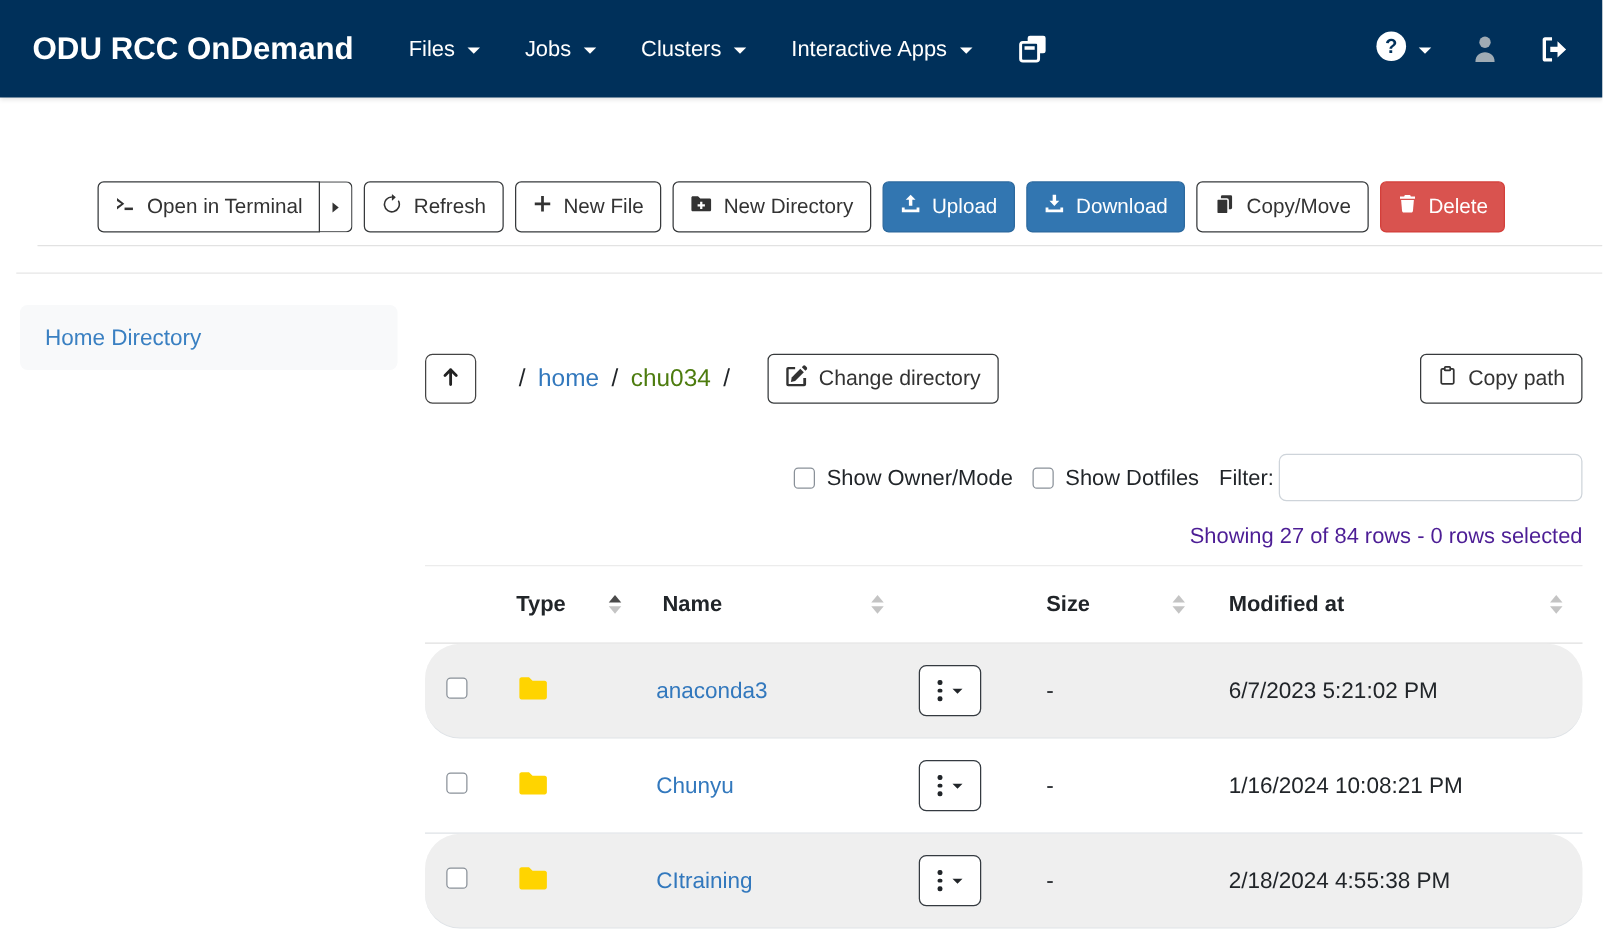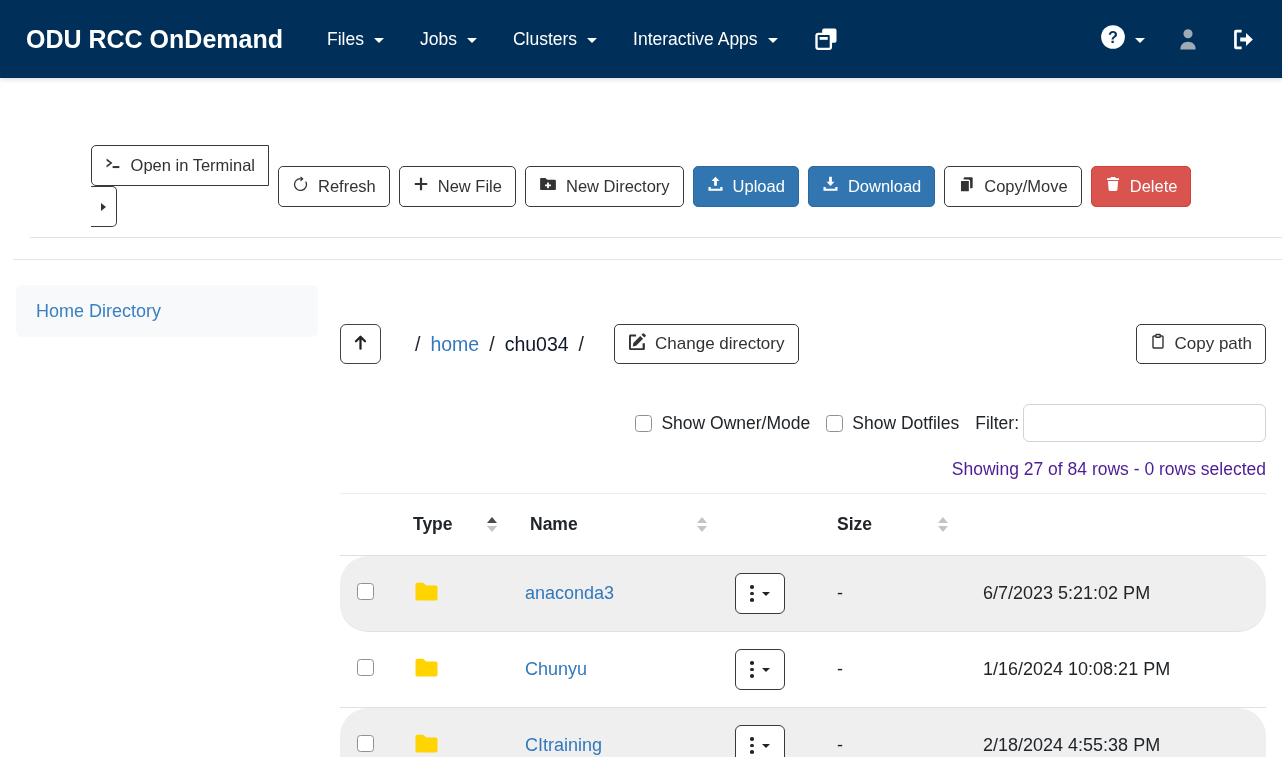--- a/index.html
+++ b/index.html
@@ -24,21 +24,21 @@
   .toolbar-row { display:flex; justify-content:center; align-items:center; padding:67px 0 10px 0; gap:9px; }
   .btn {
     display:inline-flex; align-items:center; gap:9px; font-size:16.5px;
     height:41px; padding:0 13px; background:#fff; color:#333;
     border:1px solid #373a3c; border-radius:5px; cursor:pointer;
     font-family:inherit; white-space:nowrap;
   }
   .btn svg { flex:none; }
   .btn-primary { background:#3276b1; border-color:#2c699e; color:#fff; }
   .btn-danger  { background:#d9534f; border-color:#d43f3a; color:#fff; }
-  .split-group { display:inline-flex;flex-direction:column; }
+  .split-group { display:inline-flex; }
   .split-group .btn-main { border-top-right-radius:0; border-bottom-right-radius:0; }
   .split-group .btn-caret {
     width:26px; height:41px; display:flex; align-items:center; justify-content:center;
     background:#fff; border:1px solid #373a3c; border-left:none;
     border-radius:0 5px 5px 0; cursor:pointer;
   }
   .caret-right { width:0; height:0; border-top:4.5px solid transparent; border-bottom:4.5px solid transparent; border-left:5.5px solid #333; }
   .toolbar-card-border { border-bottom:1px solid #e2e2e2; margin-left:30px; }
   .page-hr { border:none; border-top:1px solid #e6e6e6; margin:21px 0 0 13px; }
   
@@ -52,21 +52,21 @@
   
   .pathbar { display:flex; align-items:center; }
   .up-btn {
     width:41px; height:40px; background:#fff; border:1px solid #444; border-radius:6px;
     display:flex; align-items:center; justify-content:center; cursor:pointer; color:#222;
     margin-right:34px;
   }
   .breadcrumb { display:flex; align-items:center; gap:10px; font-size:19.5px; margin-right:30px; }
   .crumb-sep { color:#212529; }
   .crumb-link { color:#3278bd; cursor:pointer; }
-  .crumb-current { color:#0f172a; }
+  .crumb-current { color:#4d7c0f; }
   .btn-mid { height:40px; font-size:17px; }
   .copy-path-wrap { margin-left:auto; }
   
   .options-row { display:flex; justify-content:flex-end; align-items:center; gap:16px; margin-top:40px; }
   .check-group { display:flex; align-items:center; gap:9px; font-size:17.5px; }
   .checkbox {
     appearance:none; -webkit-appearance:none; width:17px; height:17px;
     border:1px solid #8a9199; border-radius:3.5px; background:#fff; cursor:pointer; margin:0;
   }
   .filter-label { font-size:17.5px; }
@@ -333,20 +333,27 @@
             </span>
         </div>
         <div class="c-menu"></div>
         <div class="c-size">
           <span>Size</span>
           <span class="sort">
               <i class="s-up"></i>
               <i class="s-down"></i>
             </span>
         </div>
+        <div class="c-mod">
+          <span>Modified at</span>
+          <span class="sort">
+              <i class="s-up"></i>
+              <i class="s-down"></i>
+            </span>
+        </div>
       </div>
 
       <div class="frow striped">
         <div class="c-check"><input type="checkbox" class="checkbox" style=""></div>
         <div class="c-type">
             <span class="folder-icon">
           <svg width="27" height="22" viewBox="0 0 16 14" fill="currentColor">
                 <path d="M1 2.9c0-.6.5-1.1 1.1-1.1h3.8l1.8 1.7h6.2c.6 0 1.1.5 1.1 1.1V12c0 .6-.5 1.1-1.1 1.1H2.1C1.5 13.1 1 12.6 1 12z"></path>
               </svg>
         </span>

